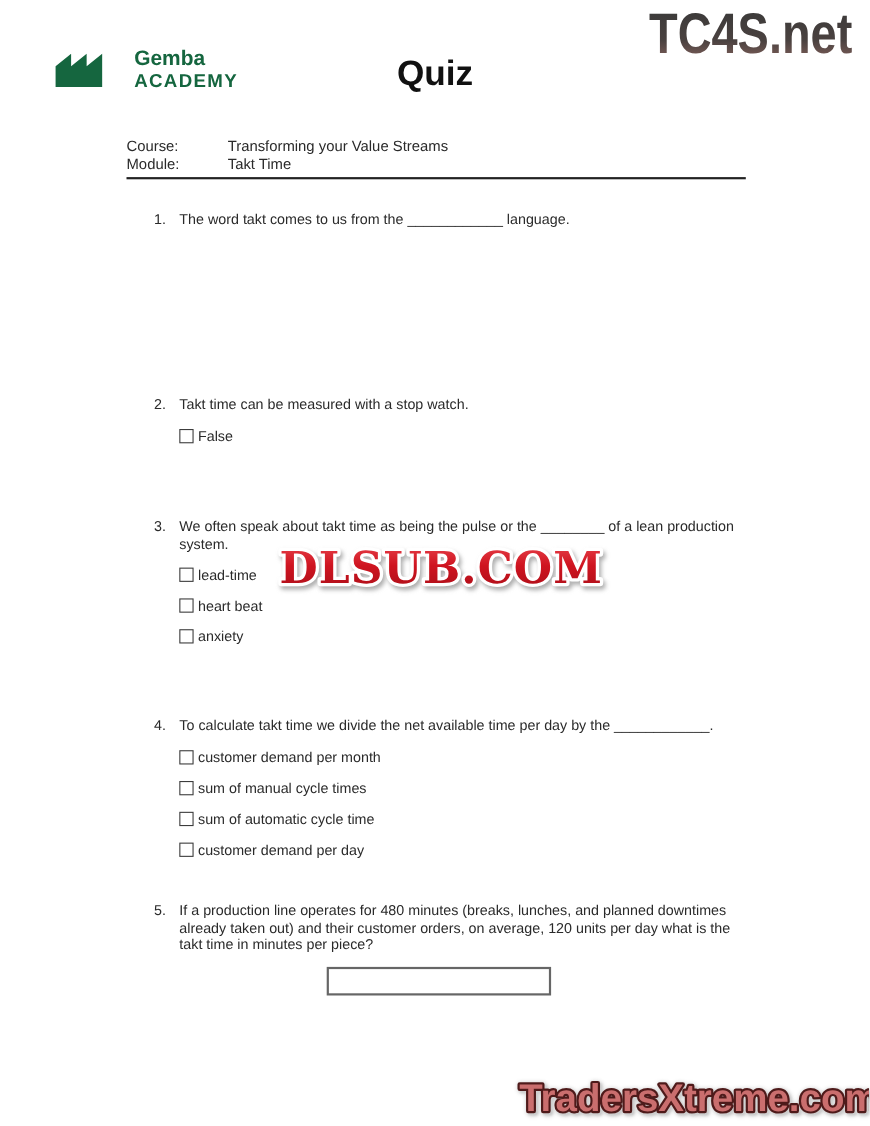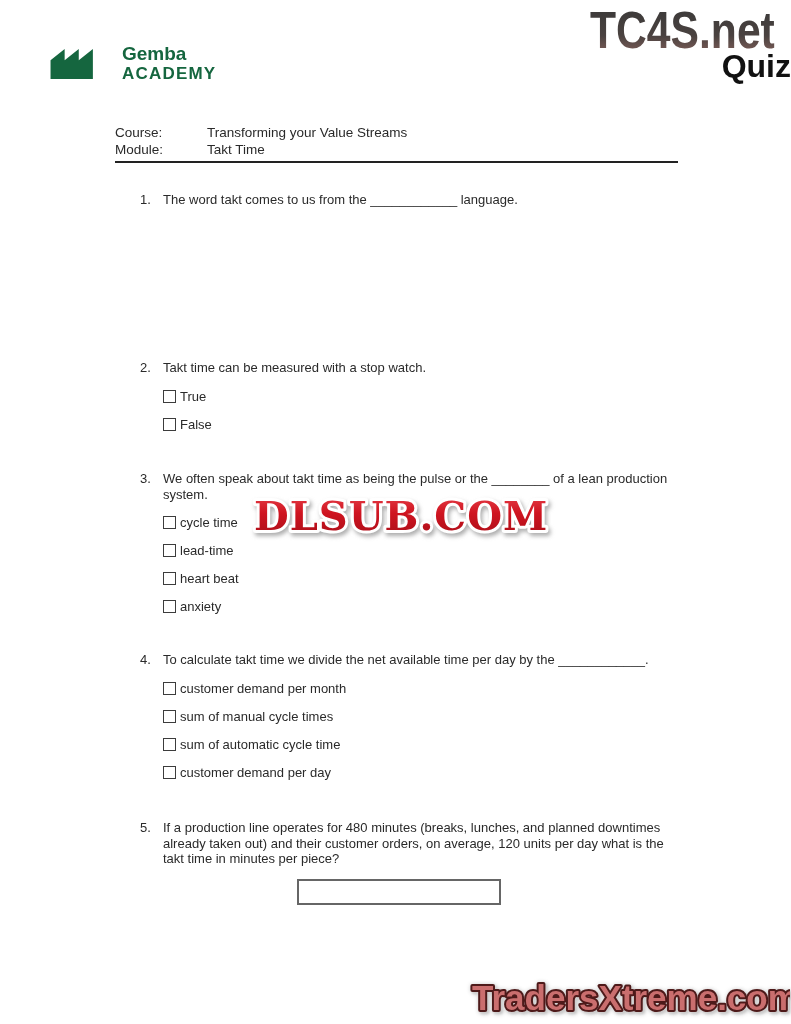--- a/index.html
+++ b/index.html
@@ -14,21 +14,21 @@
 
   
   .logo{position:absolute;left:50px;top:44px;display:flex;align-items:center;gap:22px;}
   .logo-icon{width:50px;height:32px;display:block;}
   .logo-text{display:flex;flex-direction:column;line-height:1;}
   .logo-name{font-size:19px;font-weight:bold;color:#15663f;letter-spacing:0px;}
   .logo-sub{font-size:17px;font-weight:bold;color:#15663f;letter-spacing:1.2px;margin-top:2px;}
 
   .page-title{
     position:absolute;left:0;right:0;top:48px;
-    text-align:right;
+    text-align:center;
     font-size:32px;font-weight:bold;color:#111;
   }
 
   .wm-top{position:absolute;left:590px;top:2px;width:200px;height:60px;}
   .wm-mid{position:absolute;left:250px;top:488px;width:300px;height:56px;
           filter:drop-shadow(2px 3px 2px rgba(130,130,130,0.65));}
   .wm-bottom{position:absolute;left:468px;top:974px;width:322px;height:48px;
           filter:drop-shadow(0 0 2px #d8d8d8) drop-shadow(2px 2px 1px #c4c4c4);}
 
   
@@ -133,39 +133,31 @@
   </div>
 
   <div class="question q2">
     <div class="q-row">
       <span class="q-num">2.</span>
       <span class="q-text">Takt time can be measured with a stop watch.</span>
     </div>
     <div class="options">
       <div class="option">
         <span class="checkbox"></span>
-        <span class="opt-label">True</span>
-      </div>
-      <div class="option">
-        <span class="checkbox"></span>
         <span class="opt-label">False</span>
       </div>
     </div>
   </div>
 
   <div class="question q3">
     <div class="q-row">
       <span class="q-num">3.</span>
       <span class="q-text">We often speak about takt time as being the pulse or the ________ of a lean production system.</span>
     </div>
     <div class="options">
-      <div class="option">
-        <span class="checkbox"></span>
-        <span class="opt-label">cycle time</span>
-      </div>
       <div class="option">
         <span class="checkbox"></span>
         <span class="opt-label">lead-time</span>
       </div>
       <div class="option">
         <span class="checkbox"></span>
         <span class="opt-label">heart beat</span>
       </div>
       <div class="option">
         <span class="checkbox"></span>

